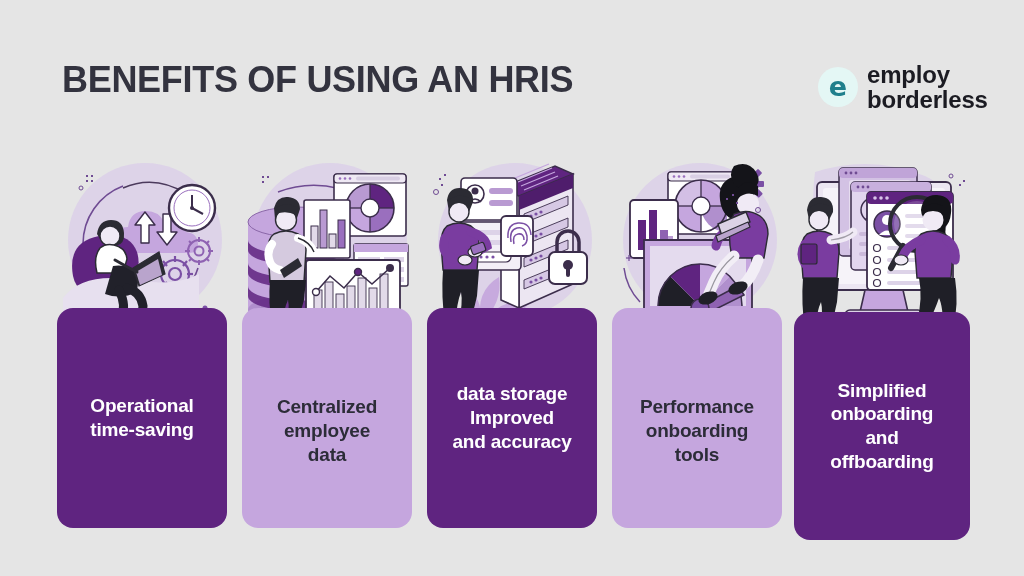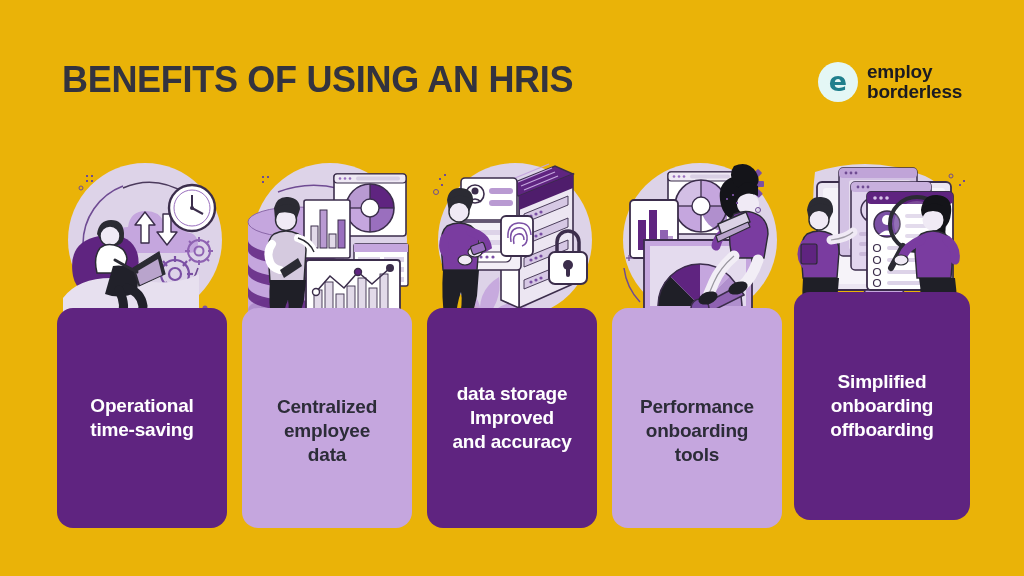--- a/index.html
+++ b/index.html
@@ -1,40 +1,40 @@
 <!DOCTYPE html>
 <html><head>
 <meta charset="utf-8">
 <style>
   html,body{margin:0;padding:0;}
   body{
     width:1024px;height:576px;overflow:hidden;background:#ffffff;
     font-family:"Liberation Sans", sans-serif;
     -webkit-font-smoothing:antialiased;
   }
-  .page{position:relative;width:1024px;height:576px;background:#eab308;}
+  .page{position:relative;width:1024px;height:576px;background:#e5e5e5;}
 
   
   .header{position:absolute;left:0;top:0;width:1024px;height:140px;}
   .title{
     position:absolute;left:62px;top:62px;
     font-size:36px;font-weight:bold;letter-spacing:-0.3px;
     color:#33333f;white-space:nowrap;line-height:1;
   }
   .logo{position:absolute;left:818px;top:62px;display:flex;align-items:center;gap:9px;}
   .logo-mark{
     width:40px;height:40px;border-radius:50%;background:#e4f7f5;
     display:flex;align-items:center;justify-content:center;flex:none;
   }
   .logo-mark .glyph{
     font-size:27px;font-weight:bold;color:#1f7f8c;line-height:1;
     margin-top:-2px;font-family:"DejaVu Sans",sans-serif;
   }
   .logo-text{display:flex;flex-direction:column;line-height:1.05;}
-  .logo-text span{font-size:19px;font-weight:bold;color:#1b1b22;letter-spacing:-0.2px;}
+  .logo-text span{font-size:24px;font-weight:bold;color:#1b1b22;letter-spacing:-0.2px;}
 
   
   .cards{position:absolute;left:0;top:148px;width:1024px;height:380px;}
   .card{
     position:absolute;top:152px;width:170px;height:220px;
     border-radius:16px;
     display:flex;align-items:center;justify-content:center;
     box-sizing:border-box;padding:0 8px;
   }
   .card.dark{background:#5f2480;}
@@ -51,21 +51,21 @@
   .col .card{left:0;top:160px;}
   .illus{position:absolute;left:-4px;top:0;width:178px;height:185px;overflow:visible;}
   .illus svg{display:block;}
 
   
   #col1{left:57px;}
   #col2{left:242px;}
   #col3{left:427px;}
   #col4{left:612px;}
   #col5{left:797px;}
-  #col5 .card{width:176px;left:-3px;height:228px;top:144px;align-items:center;}
+  #col5 .card{width:176px;left:-3px;height:228px;top:164px;align-items:center;}
   #col5 .card .card-label{font-size:19px;}
 </style>
 </head>
 <body>
 
 <div class="page">
 
   <div class="header">
     <div class="title">BENEFITS OF USING AN HRIS</div>
 
@@ -559,19 +559,20 @@
               <circle cx="158" cy="28" r="2" fill="none" stroke="#6f4b93" stroke-width="1"></circle>
             <rect x="166" y="36" width="2" height="2"></rect>
               <rect x="170" y="32" width="2" height="2"></rect>
             </g>
         </svg>
       </div>
       <div class="card dark">
         <div class="card-label">
           <div>Simplified</div>
           <div>onboarding</div>
+          <div>and</div>
           <div>offboarding</div>
         </div>
       </div>
     </div>
 
   </div>
 </div>
 
 </body></html>

